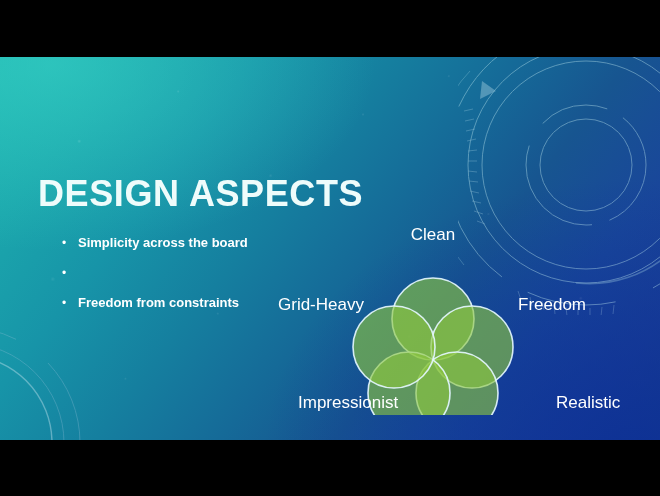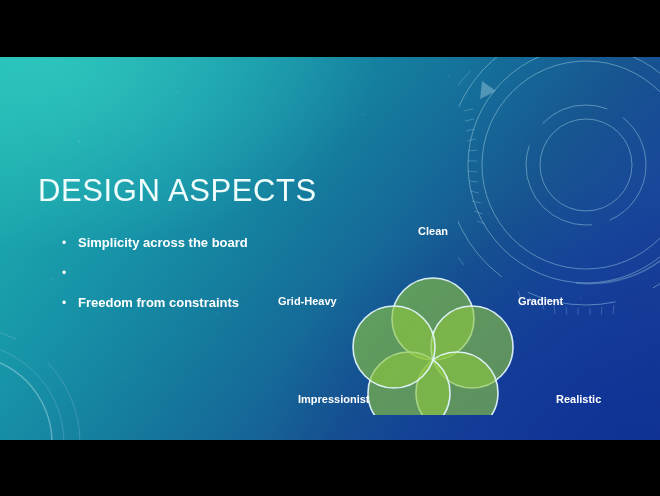--- a/index.html
+++ b/index.html
@@ -83,22 +83,22 @@
     pointer-events: none;
   }
   #decor-right { right: -58px; top: -42px; width: 260px; height: 300px; opacity: 0.55; }
   #decor-left  { left: -96px;  top: 236px;  width: 250px; height: 220px; opacity: 0.48; }
 
   
   #slide-title {
     position: absolute;
     left: 38px;
     top: 116px;
-    font-size: 31px;
-    font-weight: 400;
+    font-size: 36px;
+    font-weight: 700;
     letter-spacing: 0.6px;
     color: #eefcfb;
     white-space: nowrap;
   }
 
   
   #bullets {
     position: absolute;
     left: 62px;
     top: 178px;
@@ -130,22 +130,22 @@
     position: absolute;
     left: 276px;
     top: 108px;
     width: 320px;
     height: 250px;
   }
   #venn-svg { display: block; }
 
   .venn-label {
     position: absolute;
-    font-size: 11px;
-    font-weight: 700;
+    font-size: 17px;
+    font-weight: 400;
     color: #ffffff;
     white-space: nowrap;
   }
   #label-clean         { left: 157px; top: 60px;  transform: translateX(-50%); }
   #label-grid-heavy    { left: 2px;   top: 130px; }
   #label-gradient      { left: 242px; top: 130px; }
   #label-impressionist { left: 22px;  top: 228px; }
   #label-realistic     { left: 232px; top: 228px; padding-left: 48px; }
 </style>
 </head>
@@ -216,21 +216,21 @@
           <circle cx="157" cy="154" r="41"></circle>
           <circle cx="196" cy="182" r="41"></circle>
           <circle cx="181" cy="228" r="41"></circle>
           <circle cx="133" cy="228" r="41"></circle>
           <circle cx="118" cy="182" r="41"></circle>
         </g>
       </svg>
 
       <div class="venn-label" id="label-clean">Clean</div>
       <div class="venn-label" id="label-grid-heavy">Grid-Heavy</div>
-      <div class="venn-label" id="label-gradient">Gradient</div>
+      <div class="venn-label" id="label-gradient">Freedom</div>
       <div class="venn-label" id="label-impressionist">Impressionist</div>
       <div class="venn-label" id="label-realistic">Realistic</div>
     </div>
 
   </div>
 
   <div class="letterbox bottom"></div>
 
 </div>
 

